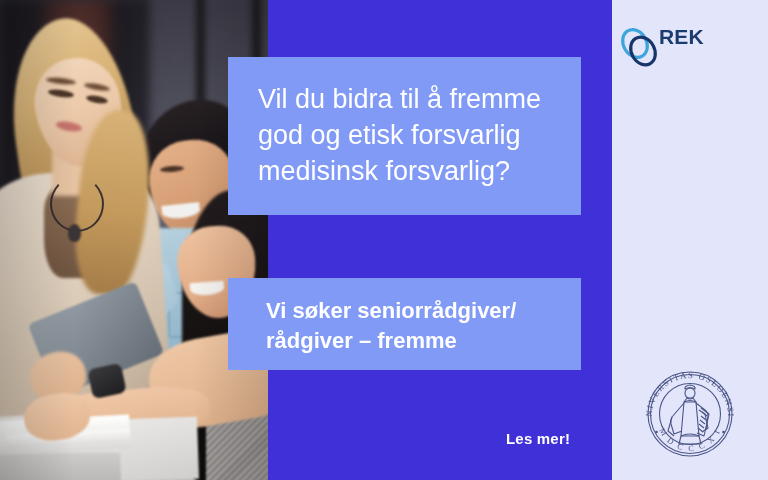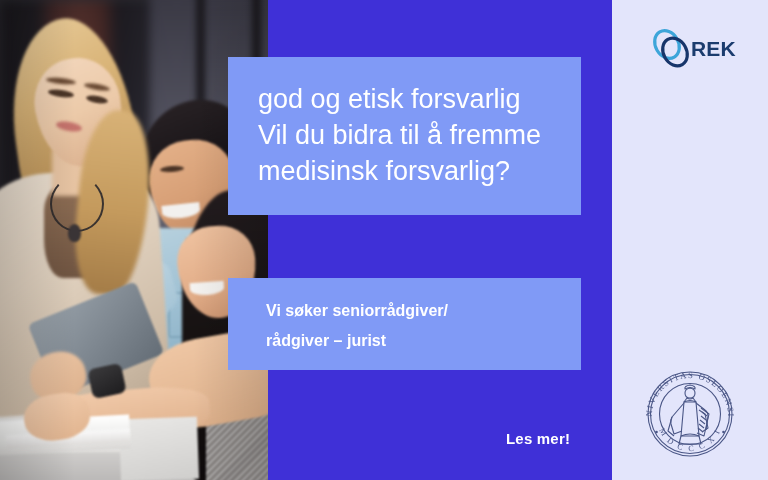--- a/index.html
+++ b/index.html
@@ -326,24 +326,23 @@
   .right-panel {
     position: absolute;
     left: 612px; top: 0;
     width: 156px; height: 480px;
     background: #e3e5fb;
   }
 
   
   .rek-logo {
     position: absolute;
-    left: 650px; top: 26px;
+    left: 618px; top: 26px;
     width: 92px; height: 44px;
     display: flex;
-    align-items: center;
   }
   .rek-mark { width: 44px; height: 42px; display: block; }
   .rek-word {
     font-size: 21px;
     font-weight: bold;
     letter-spacing: .2px;
     color: #1b3c6e;
     margin-left: -3px;
     line-height: 1;
   }
@@ -376,21 +375,21 @@
   .subhead-box {
     position: absolute;
     left: 228px; top: 278px;
     width: 353px; height: 92px;
     background: #809af6;
     box-sizing: border-box;
     padding: 18px 22px 0 38px;
   }
   .subhead-box .line {
     color: #ffffff;
-    font-size: 16px;
+    font-size: 22px;
     line-height: 30px;
     font-weight: bold;
     white-space: nowrap;
   }
 
   .cta {
     position: absolute;
     left: 506px; top: 430px;
     color: #ffffff;
     font-size: 15px;
@@ -496,25 +495,25 @@
         <path d="M34 55 l-4 14 6 5"></path>
         <path d="M58 41 l9 7 q3 2 3 6 l-2 14"></path>
         <path d="M61 48 l6 4 3 14 -6 4"></path>
         <path d="M63 46 l8 6 -5 22 -7 -3"></path>
         <path d="M64 50 l5 4 m-6 0 l5 4 m-6 0 l5 4 m-6 0 l5 4 m-6 0 l5 4"></path>
       </g>
     </svg>
   </div>
 
   <div class="headline-box">
+    <div class="line">Vil du bidra til å fremme</div>
     <div class="line">god og etisk forsvarlig</div>
-    <div class="line">Vil du bidra til å fremme</div>
     <div class="line">medisinsk forsvarlig?</div>
   </div>
 
   <div class="subhead-box">
     <div class="line">Vi søker seniorrådgiver/</div>
-    <div class="line">rådgiver – jurist</div>
+    <div class="line">rådgiver – fremme</div>
   </div>
 
   <div class="cta">Les mer!</div>
 
 </div>
 
 </body></html>

